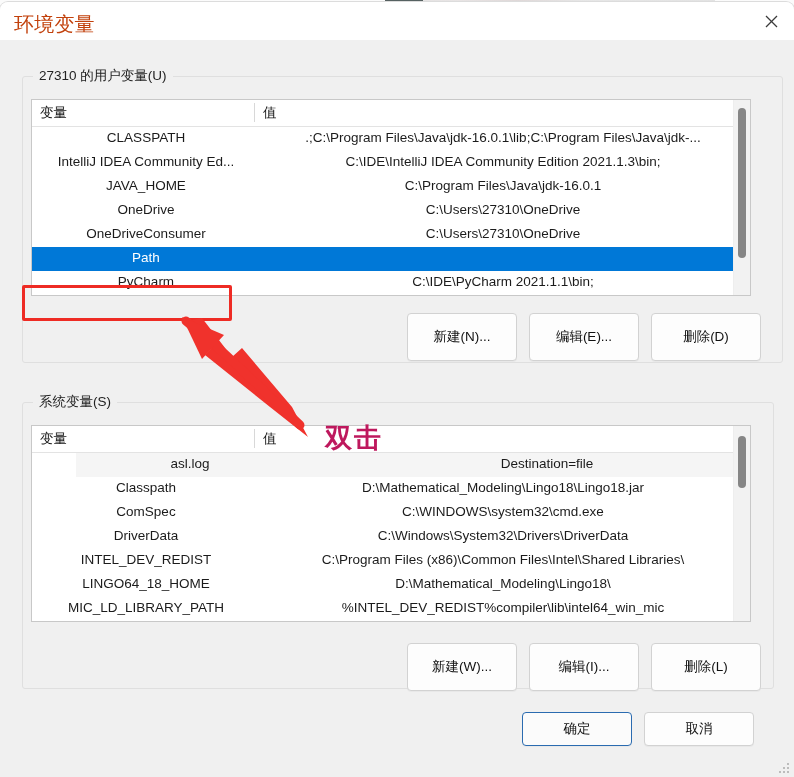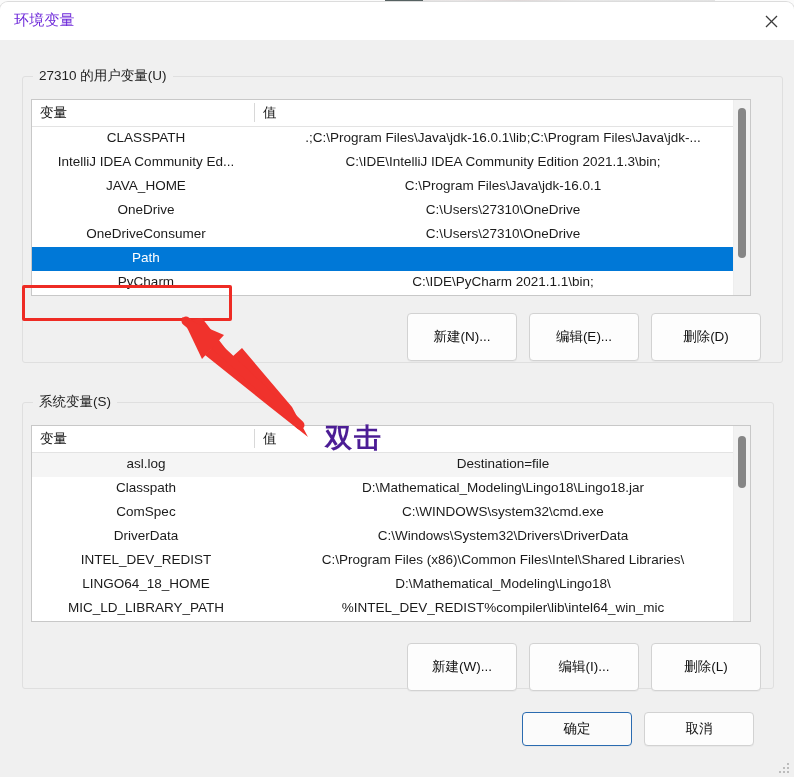--- a/index.html
+++ b/index.html
@@ -63,22 +63,22 @@
     position: relative;
     height: 38px;
     background: #ffffff;
     border-top-left-radius: 8px;
     border-top-right-radius: 8px;
   }
   .title-text {
     position: absolute;
     left: 14px;
     top: 9px;
-    font-size: 15px;
-    color: #6d28d9;
+    font-size: 20px;
+    color: #c2410c;
     letter-spacing: .2px;
   }
   .close-btn {
     position: absolute;
     right: 0;
     top: 0;
     width: 46px;
     height: 38px;
     display: flex;
     align-items: center;
@@ -151,21 +151,21 @@
     height: 19px;
     background: #d8d8d8;
   }
 
   .rows { position: relative; }
   .row {
     position: relative;
     height: 24px;
     white-space: nowrap;
   }
-  .row.alt { background: #f5f5f5; }
+  .row.alt { background: #f5f5f5; margin-left: 44px; }
   .row.selected { background: #0078d7; }
   .row.selected .cell { color: #ffffff; }
   .cell {
     position: absolute;
     top: 3px;
     font-size: 13.5px;
     color: #1b1b1b;
     overflow: hidden;
     text-overflow: clip;
     white-space: nowrap;
@@ -244,21 +244,21 @@
     width: 215px;
     height: 130px;
     pointer-events: none;
   }
   .anno-text {
     position: absolute;
     left: 325px;
     top: 380px;
     font-size: 27px;
     font-weight: bold;
-    color: #4c1d95;
+    color: #be185d;
     letter-spacing: 2px;
     pointer-events: none;
   }
   .resize-grip {
     position: absolute;
     right: 5px;
     bottom: 4px;
     width: 12px;
     height: 12px;
     pointer-events: none;

